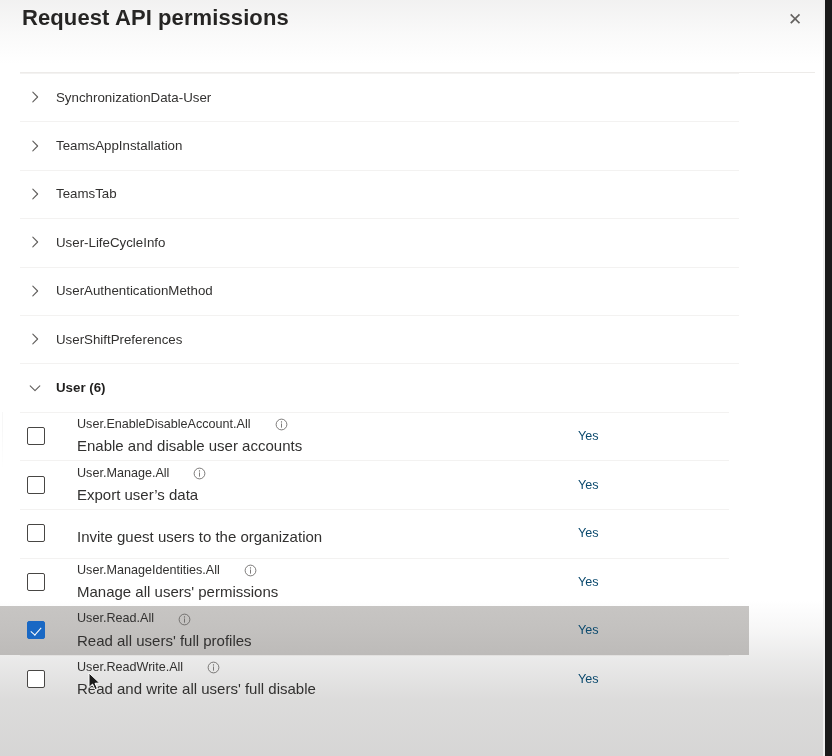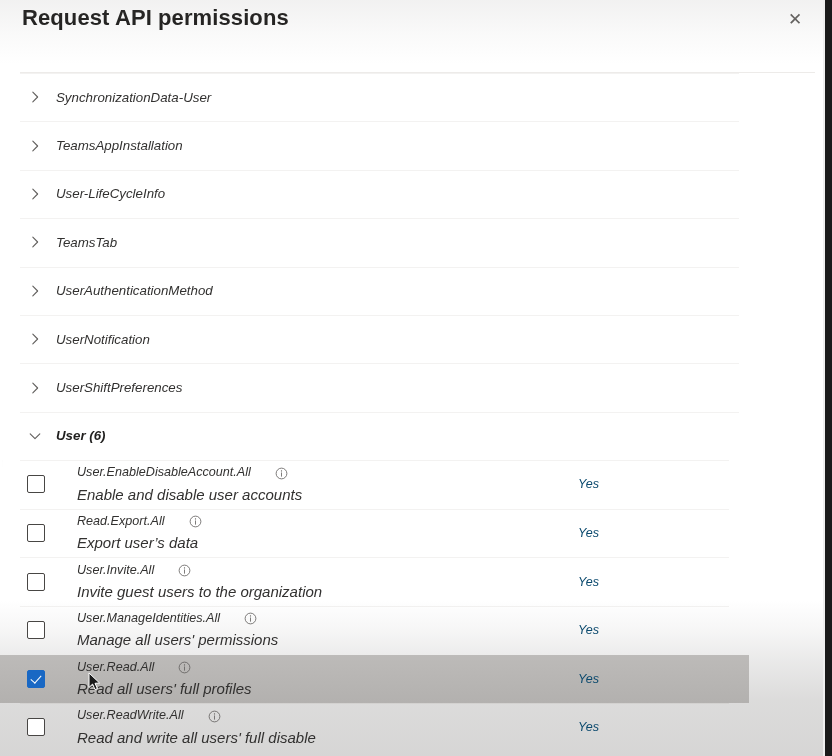--- a/index.html
+++ b/index.html
@@ -102,21 +102,20 @@
     height: 1px;
     background: #edebe9;
   }
 
   
   .list {
     position: absolute;
     left: 0;
     top: 73px;
     width: 749px;
-    font-style: italic;
   }
 
   .group-row {
     position: relative;
     height: 48.4px;
     display: flex;
     align-items: center;
     cursor: pointer;
     background: #ffffff;
   }
@@ -310,43 +309,37 @@
       <svg class="chevron" viewBox="0 0 16 16" fill="none">
         <path d="M5.5 2.5 L11 8 L5.5 13.5" stroke="currentColor" stroke-width="1.25" stroke-linecap="round" stroke-linejoin="round"></path>
       </svg>
       <span class="group-label">TeamsAppInstallation</span>
     </div>
 
     <div class="group-row">
       <svg class="chevron" viewBox="0 0 16 16" fill="none">
         <path d="M5.5 2.5 L11 8 L5.5 13.5" stroke="currentColor" stroke-width="1.25" stroke-linecap="round" stroke-linejoin="round"></path>
       </svg>
+      <span class="group-label">TeamsTab</span>
+    </div>
+
+    <div class="group-row">
+      <svg class="chevron" viewBox="0 0 16 16" fill="none">
+        <path d="M5.5 2.5 L11 8 L5.5 13.5" stroke="currentColor" stroke-width="1.25" stroke-linecap="round" stroke-linejoin="round"></path>
+      </svg>
       <span class="group-label">User-LifeCycleInfo</span>
     </div>
 
     <div class="group-row">
       <svg class="chevron" viewBox="0 0 16 16" fill="none">
         <path d="M5.5 2.5 L11 8 L5.5 13.5" stroke="currentColor" stroke-width="1.25" stroke-linecap="round" stroke-linejoin="round"></path>
       </svg>
-      <span class="group-label">TeamsTab</span>
-    </div>
-
-    <div class="group-row">
-      <svg class="chevron" viewBox="0 0 16 16" fill="none">
-        <path d="M5.5 2.5 L11 8 L5.5 13.5" stroke="currentColor" stroke-width="1.25" stroke-linecap="round" stroke-linejoin="round"></path>
-      </svg>
       <span class="group-label">UserAuthenticationMethod</span>
     </div>
 
-    <div class="group-row">
-      <svg class="chevron" viewBox="0 0 16 16" fill="none">
-        <path d="M5.5 2.5 L11 8 L5.5 13.5" stroke="currentColor" stroke-width="1.25" stroke-linecap="round" stroke-linejoin="round"></path>
-      </svg>
-      <span class="group-label">UserNotification</span>
-    </div>
 
     <div class="group-row">
       <svg class="chevron" viewBox="0 0 16 16" fill="none">
         <path d="M5.5 2.5 L11 8 L5.5 13.5" stroke="currentColor" stroke-width="1.25" stroke-linecap="round" stroke-linejoin="round"></path>
       </svg>
       <span class="group-label">UserShiftPreferences</span>
     </div>
 
     <div class="group-row expanded">
       <svg class="chevron" viewBox="0 0 16 16" fill="none">
@@ -368,43 +361,35 @@
         </div>
         <div class="perm-desc">Enable and disable user accounts</div>
       </div>
       <span class="perm-admin">Yes</span>
     </div>
 
     <div class="perm-row">
       <span class="checkbox"></span>
       <div class="perm-texts">
         <div class="perm-name-line">
-          <span class="perm-name">Read.Export.All</span>
+          <span class="perm-name">User.Manage.All</span>
           <svg class="info-icon" viewBox="0 0 16 16" fill="none">
             <circle cx="8" cy="8" r="6.6" stroke="currentColor" stroke-width="1"></circle>
             <circle cx="8" cy="4.9" r="0.78" fill="currentColor"></circle>
             <path d="M8 7.2 V11.4" stroke="currentColor" stroke-width="1" stroke-linecap="round"></path>
           </svg>
         </div>
         <div class="perm-desc">Export user’s data</div>
       </div>
       <span class="perm-admin">Yes</span>
     </div>
 
     <div class="perm-row">
       <span class="checkbox"></span>
       <div class="perm-texts">
-        <div class="perm-name-line">
-          <span class="perm-name">User.Invite.All</span>
-          <svg class="info-icon" viewBox="0 0 16 16" fill="none">
-            <circle cx="8" cy="8" r="6.6" stroke="currentColor" stroke-width="1"></circle>
-            <circle cx="8" cy="4.9" r="0.78" fill="currentColor"></circle>
-            <path d="M8 7.2 V11.4" stroke="currentColor" stroke-width="1" stroke-linecap="round"></path>
-          </svg>
-        </div>
         <div class="perm-desc">Invite guest users to the organization</div>
       </div>
       <span class="perm-admin">Yes</span>
     </div>
 
     <div class="perm-row">
       <span class="checkbox"></span>
       <div class="perm-texts">
         <div class="perm-name-line">
           <span class="perm-name">User.ManageIdentities.All</span>

